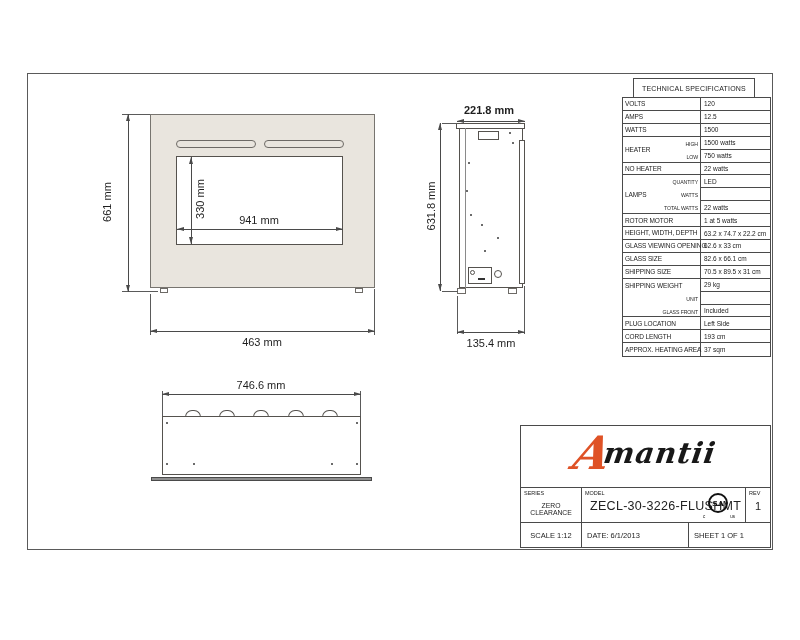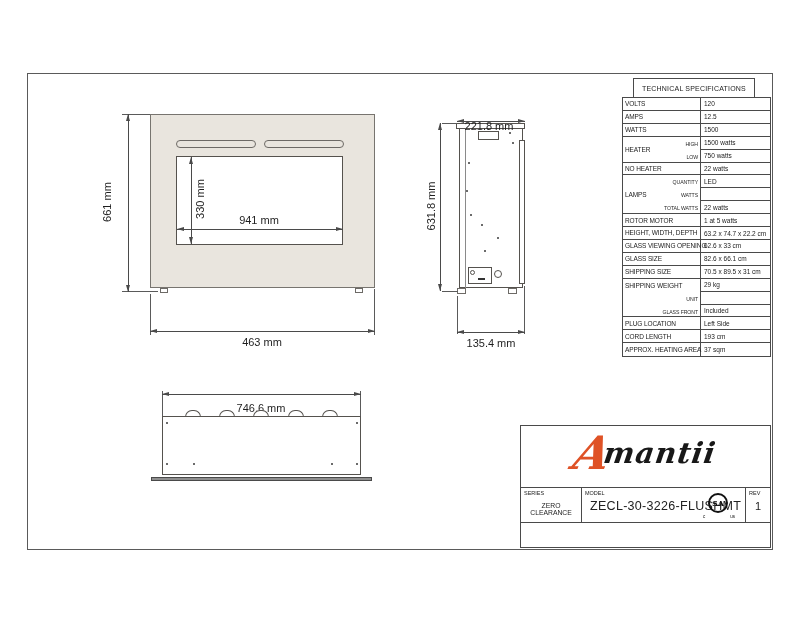--- a/index.html
+++ b/index.html
@@ -137,34 +137,34 @@
   <div class="abs foot" style="left:508px;top:288px;width:9px;height:6px;"></div>
   <div class="abs dot" style="left:509px;top:132px;"></div>
   <div class="abs dot" style="left:512px;top:142px;"></div>
   <div class="abs dot" style="left:468px;top:162px;"></div>
   <div class="abs dot" style="left:466px;top:190px;"></div>
   <div class="abs dot" style="left:470px;top:214px;"></div>
   <div class="abs dot" style="left:481px;top:224px;"></div>
   <div class="abs dot" style="left:497px;top:237px;"></div>
   <div class="abs dot" style="left:484px;top:250px;"></div>
 
-  <div class="abs dlabel" style="left:439px;top:120px;width:100px;">221.8 mm</div>
+  <div class="abs dlabel" style="left:439px;top:104px;width:100px;font-weight:bold;">221.8 mm</div>
   <div class="abs dimh" style="left:457px;top:121px;width:68px;"></div>
 
   <div class="abs lineh" style="left:442px;top:123px;width:15px;"></div>
   <div class="abs lineh" style="left:442px;top:291px;width:16px;"></div>
   <div class="abs dimv" style="left:440px;top:123px;height:168px;"></div>
   <div class="abs dlabel rot" style="left:386px;top:200px;width:90px;">631.8 mm</div>
 
   <div class="abs linev" style="left:457px;top:296px;height:38px;"></div>
   <div class="abs linev" style="left:524px;top:286px;height:48px;"></div>
   <div class="abs dimh" style="left:457px;top:332px;width:68px;"></div>
   <div class="abs dlabel" style="left:441px;top:337px;width:100px;">135.4 mm</div>
 
-  <div class="abs dlabel" style="left:211px;top:379px;width:100px;margin-top:23px;">746.6 mm</div>
+  <div class="abs dlabel" style="left:211px;top:379px;width:100px;">746.6 mm</div>
   <div class="abs linev" style="left:162px;top:391px;height:25px;"></div>
   <div class="abs linev" style="left:360px;top:391px;height:25px;"></div>
   <div class="abs dimh" style="left:162px;top:394px;width:199px;"></div>
   <div class="abs bv-bump" style="left:185px;"></div>
   <div class="abs bv-bump" style="left:219px;"></div>
   <div class="abs bv-bump" style="left:253px;"></div>
   <div class="abs bv-bump" style="left:288px;"></div>
   <div class="abs bv-bump" style="left:322px;"></div>
   <div class="abs bv-body"></div>
   <div class="abs dot" style="left:166px;top:422px;"></div>
@@ -249,14 +249,19 @@
           <span class="csa-circle">SA</span>
           <span class="csa-c">c</span>
           <span class="csa-us">us</span>
         </span>
       </div>
       <div class="tb-cell" style="width:24px;">
         <span class="tb-tag">REV</span>
         <span class="tb-rev-val">1</span>
       </div>
     </div>
+    <div class="tb-bottom">
+      <div class="tb-cell tb-sep tb-small center" style="width:61px;">SCALE 1:12</div>
+      <div class="tb-cell tb-sep tb-small padl" style="width:107px;">DATE: 6/1/2013</div>
+      <div class="tb-cell tb-small padl" style="flex:1;">SHEET 1 OF 1</div>
+    </div>
   </div>
 </div>
 
 </body></html>

